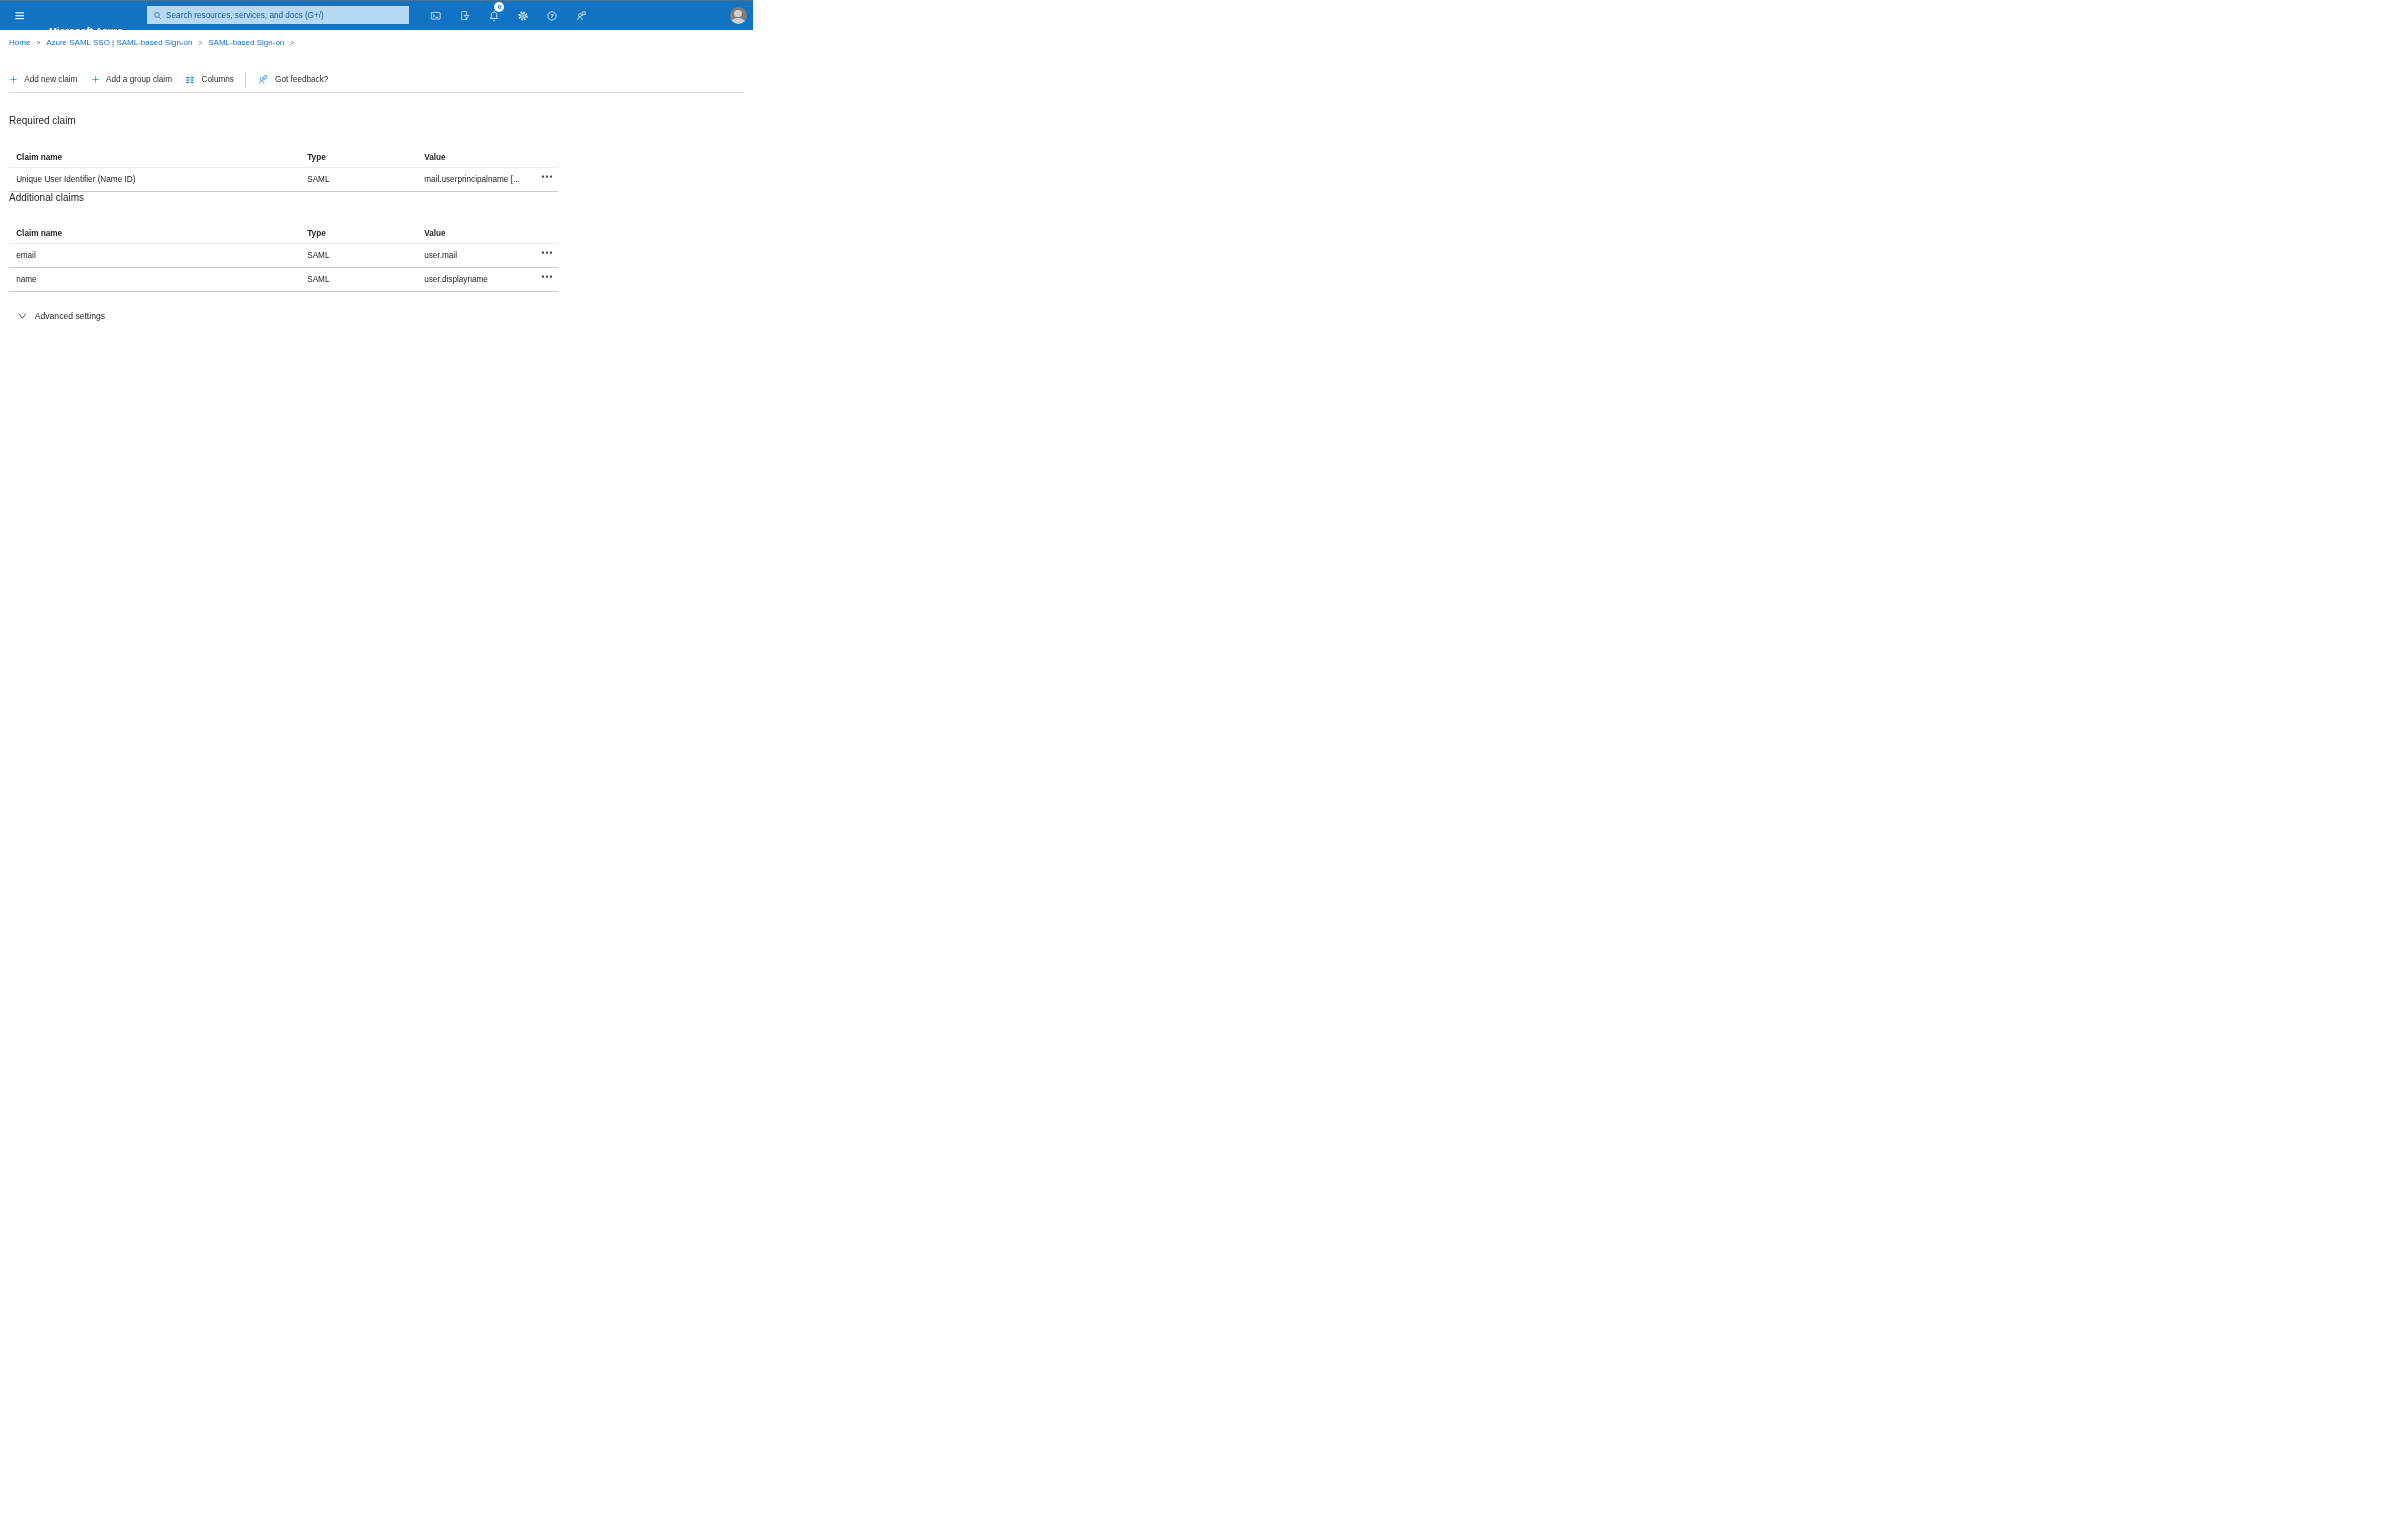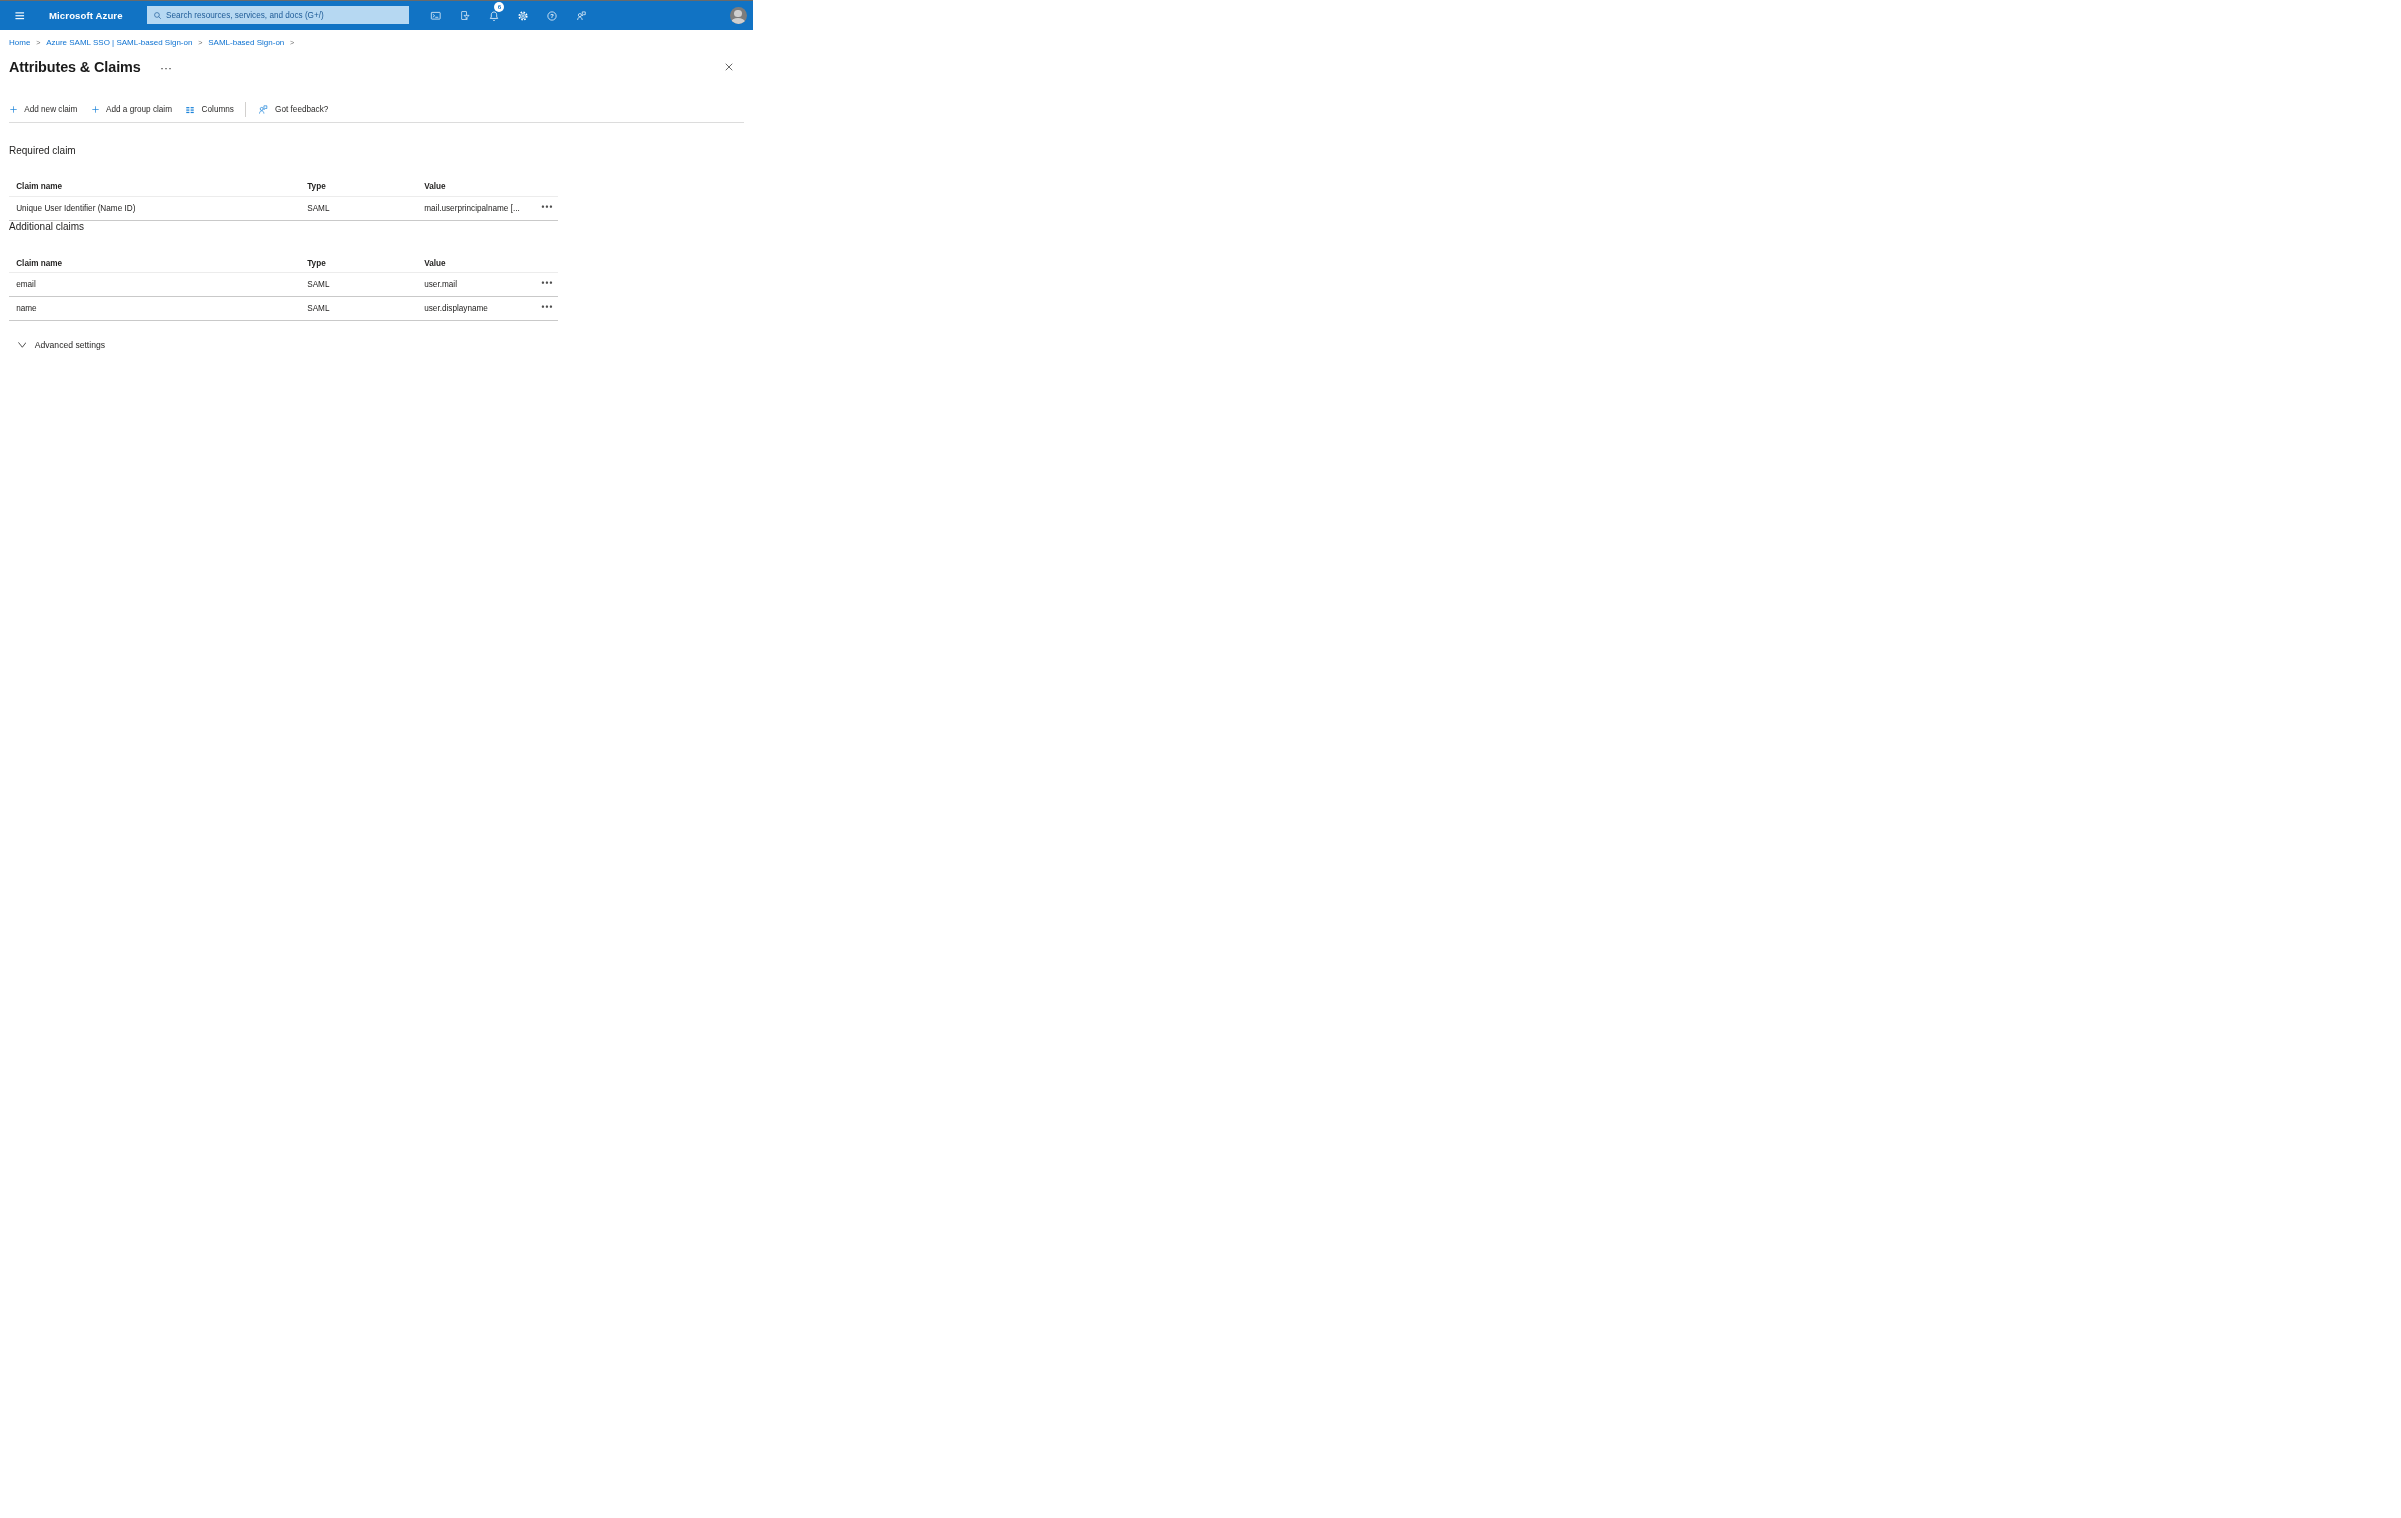--- a/index.html
+++ b/index.html
@@ -4,21 +4,21 @@
 <style>
   * { margin:0; padding:0; box-sizing:border-box; }
   html,body { width:753px; height:379px; background:#ffffff; overflow:hidden;
     font-family:"Liberation Sans", sans-serif; color:#201f1e; }
   .top-strip { height:1px; background:#6a6a6a; }
   
   .topbar { position:relative; height:29px; background:#1173c4; }
   .icon-btn { background:transparent; border:none; cursor:pointer; display:flex;
     align-items:center; justify-content:center; }
   .hamburger { position:absolute; left:10.6px; top:0; width:18px; height:29px; }
-  .brand { position:absolute; left:49px; top:0; height:29px; line-height:29px;
+  .brand { position:absolute; left:49px; top:15px; height:29px; line-height:29px;
     color:#ffffff; font-size:9.6px; font-weight:700; letter-spacing:0.1px; }
   .searchbox { position:absolute; left:147px; top:5.3px; width:262px; height:18px;
     background:#b6d8f2; border-radius:0; display:flex; align-items:center;
     padding:0 5.8px; gap:4.3px; }
   .searchbox input { flex:1; border:none; background:transparent; outline:none;
     font-family:"Liberation Sans", sans-serif; font-size:8.2px; color:#1d5a96; }
   .searchbox input::placeholder { color:#1d5a96; opacity:1; }
   .topbar-right { position:absolute; left:421px; top:0; height:29px; display:flex; }
   .topbar-right .icon-btn { width:29px; height:29px; position:relative; }
   .badge { position:absolute; left:15.4px; top:1.4px; width:10px; height:10px;
@@ -145,32 +145,20 @@
 
     <nav class="breadcrumb">
       <a>Home</a>
       <span class="crumb-sep">&gt;</span>
       <a>Azure SAML SSO | SAML-based Sign-on</a>
       <span class="crumb-sep">&gt;</span>
       <a>SAML-based Sign-on</a>
       <span class="crumb-sep">&gt;</span>
     </nav>
 
-    <div class="title-row">
-      <h1>Attributes &amp; Claims</h1>
-      <button class="title-more">···</button>
-      <button class="icon-btn close-btn">
-        <svg width="10" height="10" viewBox="0 0 20 20">
-          <g stroke="#404040" stroke-width="1.6" stroke-linecap="round">
-            <line x1="4" y1="4" x2="16" y2="16"></line>
-              <line x1="16" y1="4" x2="4" y2="16"></line>
-          </g>
-        </svg>
-      </button>
-    </div>
 
     <div class="toolbar">
       <button class="tb-btn">
         <svg width="9" height="9" viewBox="0 0 24 24">
           <g stroke="#1b83d9" stroke-width="1.9">
               <line x1="12" y1="3.5" x2="12" y2="20.5"></line>
               <line x1="3.5" y1="12" x2="20.5" y2="12"></line>
             </g>
         </svg>
         <span>Add new claim</span>

